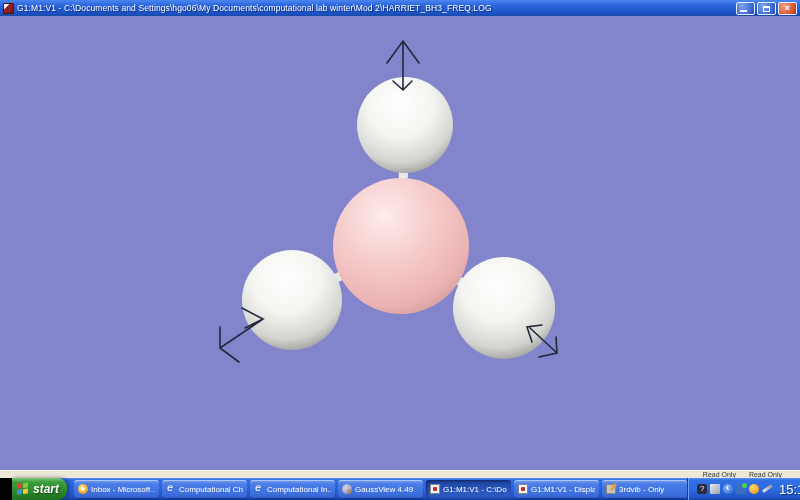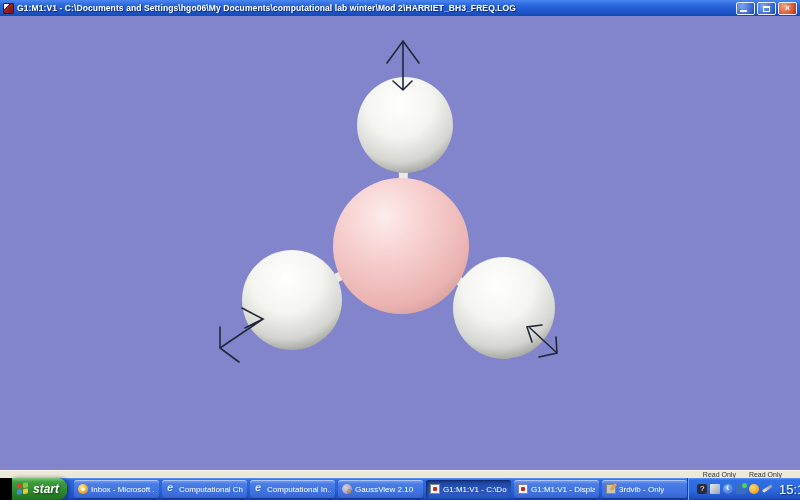--- a/index.html
+++ b/index.html
@@ -7,21 +7,21 @@
               font-family:"Liberation Sans", sans-serif; }
   .screen { position:relative; width:800px; height:500px; overflow:hidden; }
 
   
   .titlebar { position:absolute; top:0; left:0; width:800px; height:16px;
     background:linear-gradient(180deg,#4a86f0 0%, #2a65dd 35%, #1d53c8 80%, #164aa8 100%);
     display:flex; align-items:center; gap:3px; padding:0 3px; }
   .app-icon { width:11px; height:11px; flex:0 0 auto; border-radius:1px;
     background:linear-gradient(135deg,#f5f5f5 0%, #f5f5f5 28%, #9e2420 30%, #7a1a16 100%);
     border:1px solid #55100d; }
-  .title-text { flex:1; color:#fff; font-weight:bold; font-size:8.5px;
+  .title-text { flex:1; color:#fff; font-weight:normal; font-size:8.5px;
     white-space:nowrap; overflow:hidden; letter-spacing:.1px;
     text-shadow:1px 1px 1px rgba(10,30,90,.8); }
   .win-buttons { display:flex; gap:2px; flex:0 0 auto; }
   .wbtn { width:19px; height:13px; border-radius:2px; border:1px solid #e8f0ff;
     color:#fff; font-size:9px; line-height:10px; text-align:center; padding:0;
     position:relative; cursor:default; }
   .wbtn.blue { background:radial-gradient(circle at 30% 25%, #7fa4f2, #3561cf 75%, #27448f); }
   .wbtn.red  { background:radial-gradient(circle at 30% 25%, #f3a185, #d8502e 70%, #a03014); }
   .glyph-min { position:absolute; left:3px; bottom:2px; width:7px; height:2px; background:#fff; }
   .glyph-restore { position:absolute; left:5px; top:3px; width:7px; height:6px;
@@ -181,21 +181,21 @@
       <button class="task">
         <span class="ic ic-ie"></span>
         <span class="tlabel">Computational Ch...</span>
       </button>
       <button class="task">
         <span class="ic ic-ie"></span>
         <span class="tlabel">Computational In...</span>
       </button>
       <button class="task">
         <span class="ic ic-gv"></span>
-        <span class="tlabel">GaussView 2.10</span>
+        <span class="tlabel">GaussView 4.49</span>
       </button>
       <button class="task active">
         <span class="ic ic-doc"></span>
         <span class="tlabel">G1:M1:V1 - C:\Do...</span>
       </button>
       <button class="task">
         <span class="ic ic-doc"></span>
         <span class="tlabel">G1:M1:V1 - Displa...</span>
       </button>
       <button class="task">

